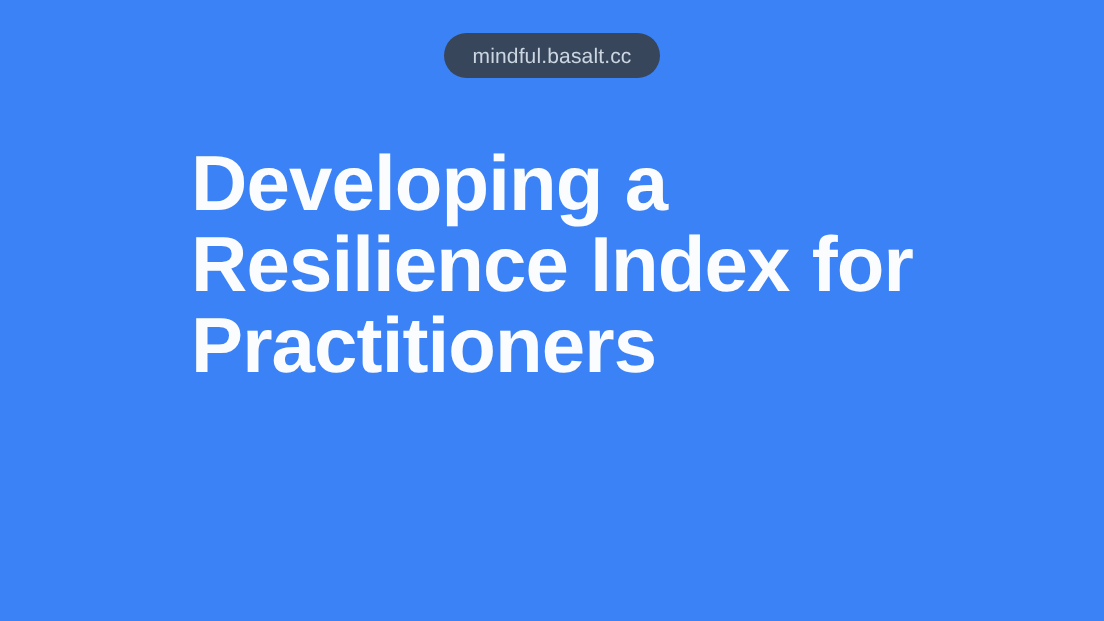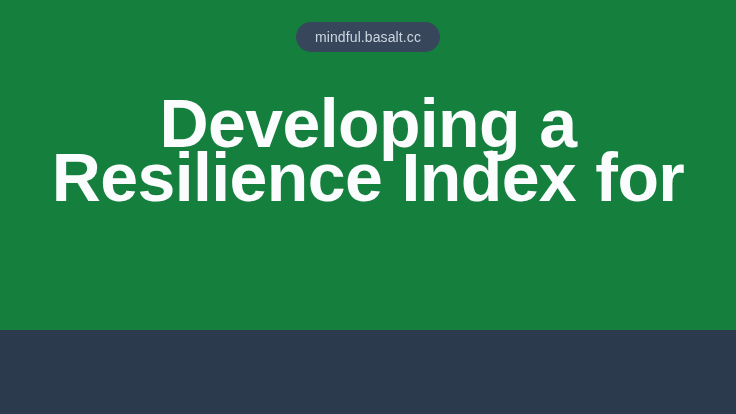--- a/index.html
+++ b/index.html
@@ -12,22 +12,22 @@
     height: 414px;
     overflow: hidden;
     font-family: "Liberation Sans", sans-serif;
     background: #2b3a4d;
   }
 
   .card {
     position: relative;
     box-sizing: border-box;
     width: 736px;
-    height: 330px;
-    background: #15803d;
+    height: 414px;
+    background: #3b82f6;
     display: flex;
     flex-direction: column;
     align-items: center;
   }
 
   .badge-row {
     margin-top: 22px;
     display: flex;
     justify-content: center;
     width: 100%;
@@ -51,23 +51,22 @@
   .headline-block {
     margin-top: 44px;
     width: 640px;
     display: flex;
     flex-direction: column;
     align-items: center;
   }
 
   .headline {
     margin: 0;
-    text-align: center;
     color: #fbfcfd;
-    font-size: 68px;
+    font-size: 52px;
     font-weight: 700;
     line-height: 54px;
     letter-spacing: -0.6px;
     word-spacing: 1px;
   }
 
   .headline-line {
     display: block;
   }
 </style>
@@ -77,16 +76,17 @@
 <div class="card">
 
   <div class="badge-row">
     <div class="domain-pill">mindful.basalt.cc</div>
   </div>
 
   <div class="headline-block">
     <h1 class="headline">
       <span class="headline-line">Developing a</span>
       <span class="headline-line">Resilience Index for</span>
+      <span class="headline-line">Practitioners</span>
     </h1>
   </div>
 
 </div>
 
 </body></html>

